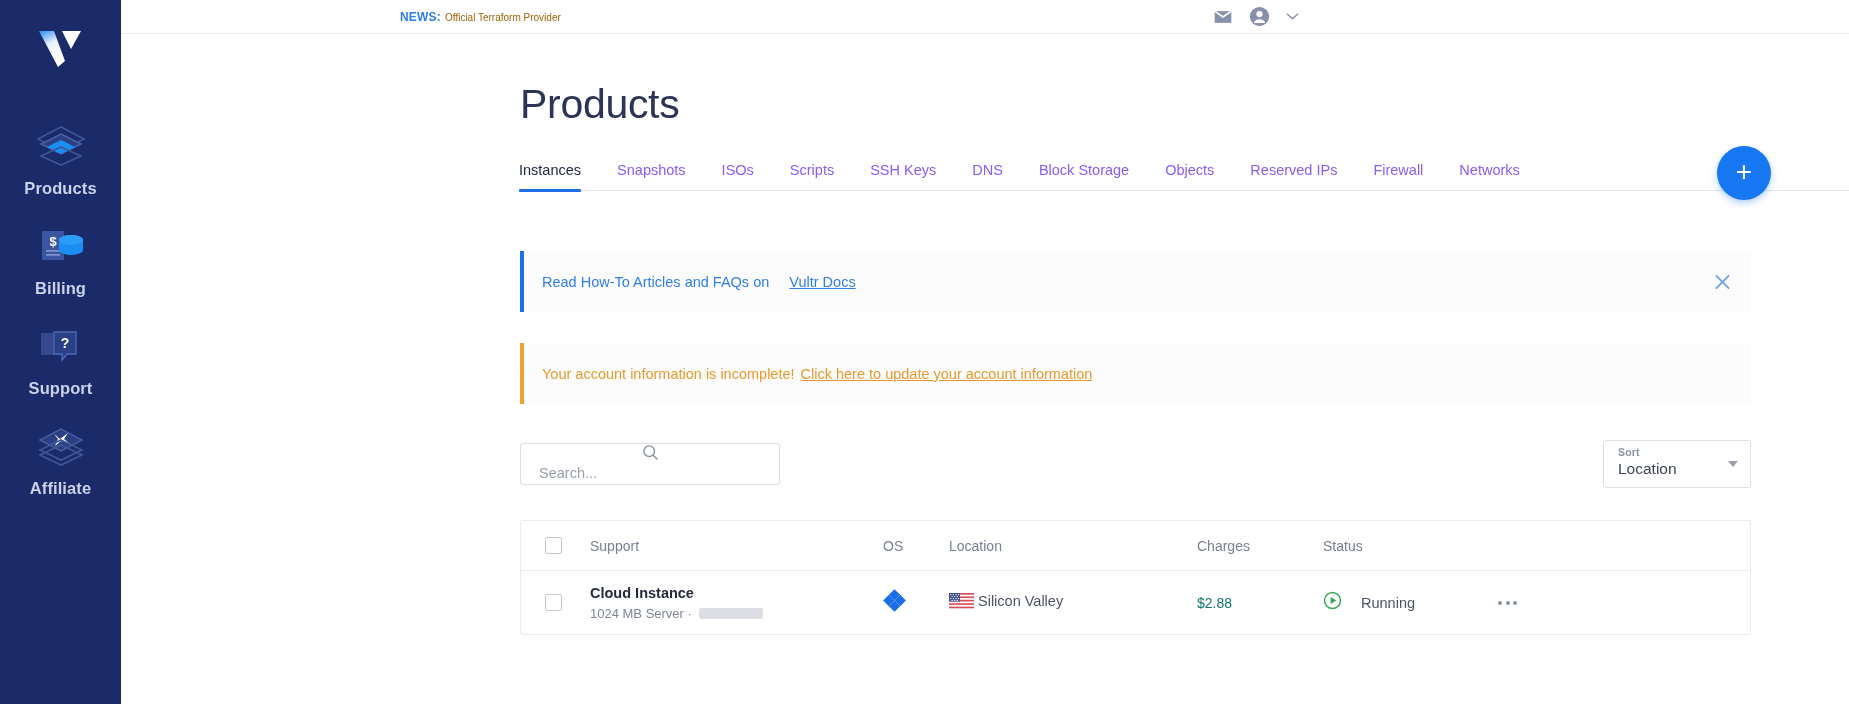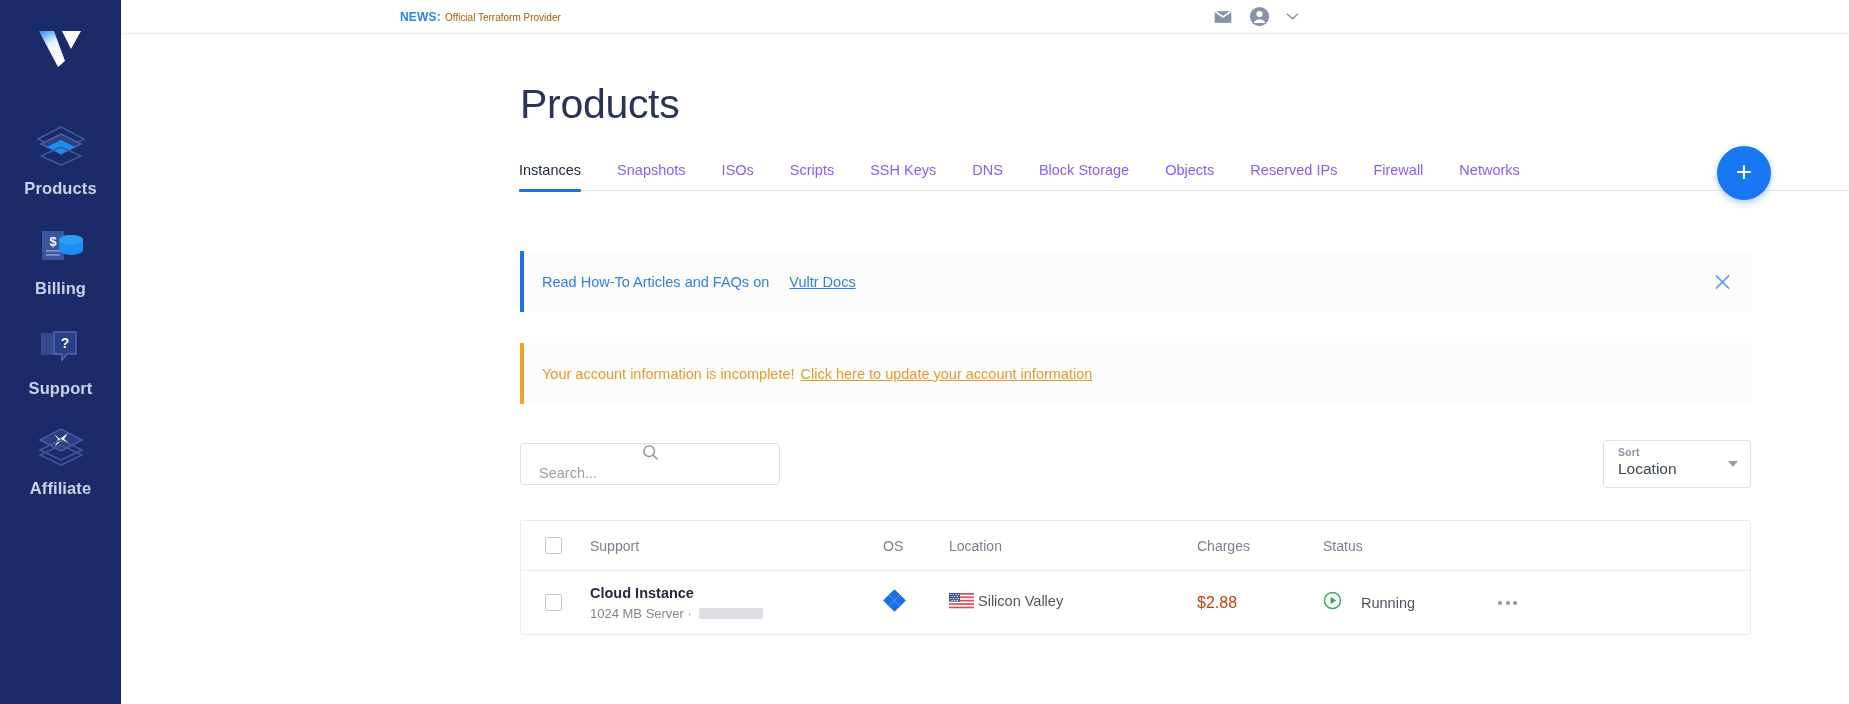--- a/index.html
+++ b/index.html
@@ -159,21 +159,21 @@
   .c-act { flex: 1; display: flex; justify-content: flex-start; }
   .th { font-size: 14px; color: #7a8290; }
   .srv-name { font-size: 14.5px; color: #252b3d; font-weight: bold; }
   .srv-sub { font-size: 13px; color: #7e8593; margin-top: 5px; display: flex; align-items: center; }
   .redacted {
     display: inline-block; width: 64px; height: 11px;
     background: #dcdee3; border-radius: 2px; margin-left: 7px;
   }
   .loc-cell { display: flex; align-items: flex-start; gap: 4px; }
   .loc-name { font-size: 14.5px; color: #4c5364; }
-  .charge { font-size: 16px; color: #c2410c; }
+  .charge { font-size: 14px; color: #0f766e; }
   .status-cell { display: flex; align-items: center; gap: 19px; }
   .status-text { font-size: 14.5px; color: #4c5364; }
   .dots { display: flex; gap: 3.5px; cursor: pointer; }
   .dots span { width: 4px; height: 4px; border-radius: 50%; background: #8b93a3; display: block; }
 </style>
 </head>
 <body>
 
 <div class="app">
 

